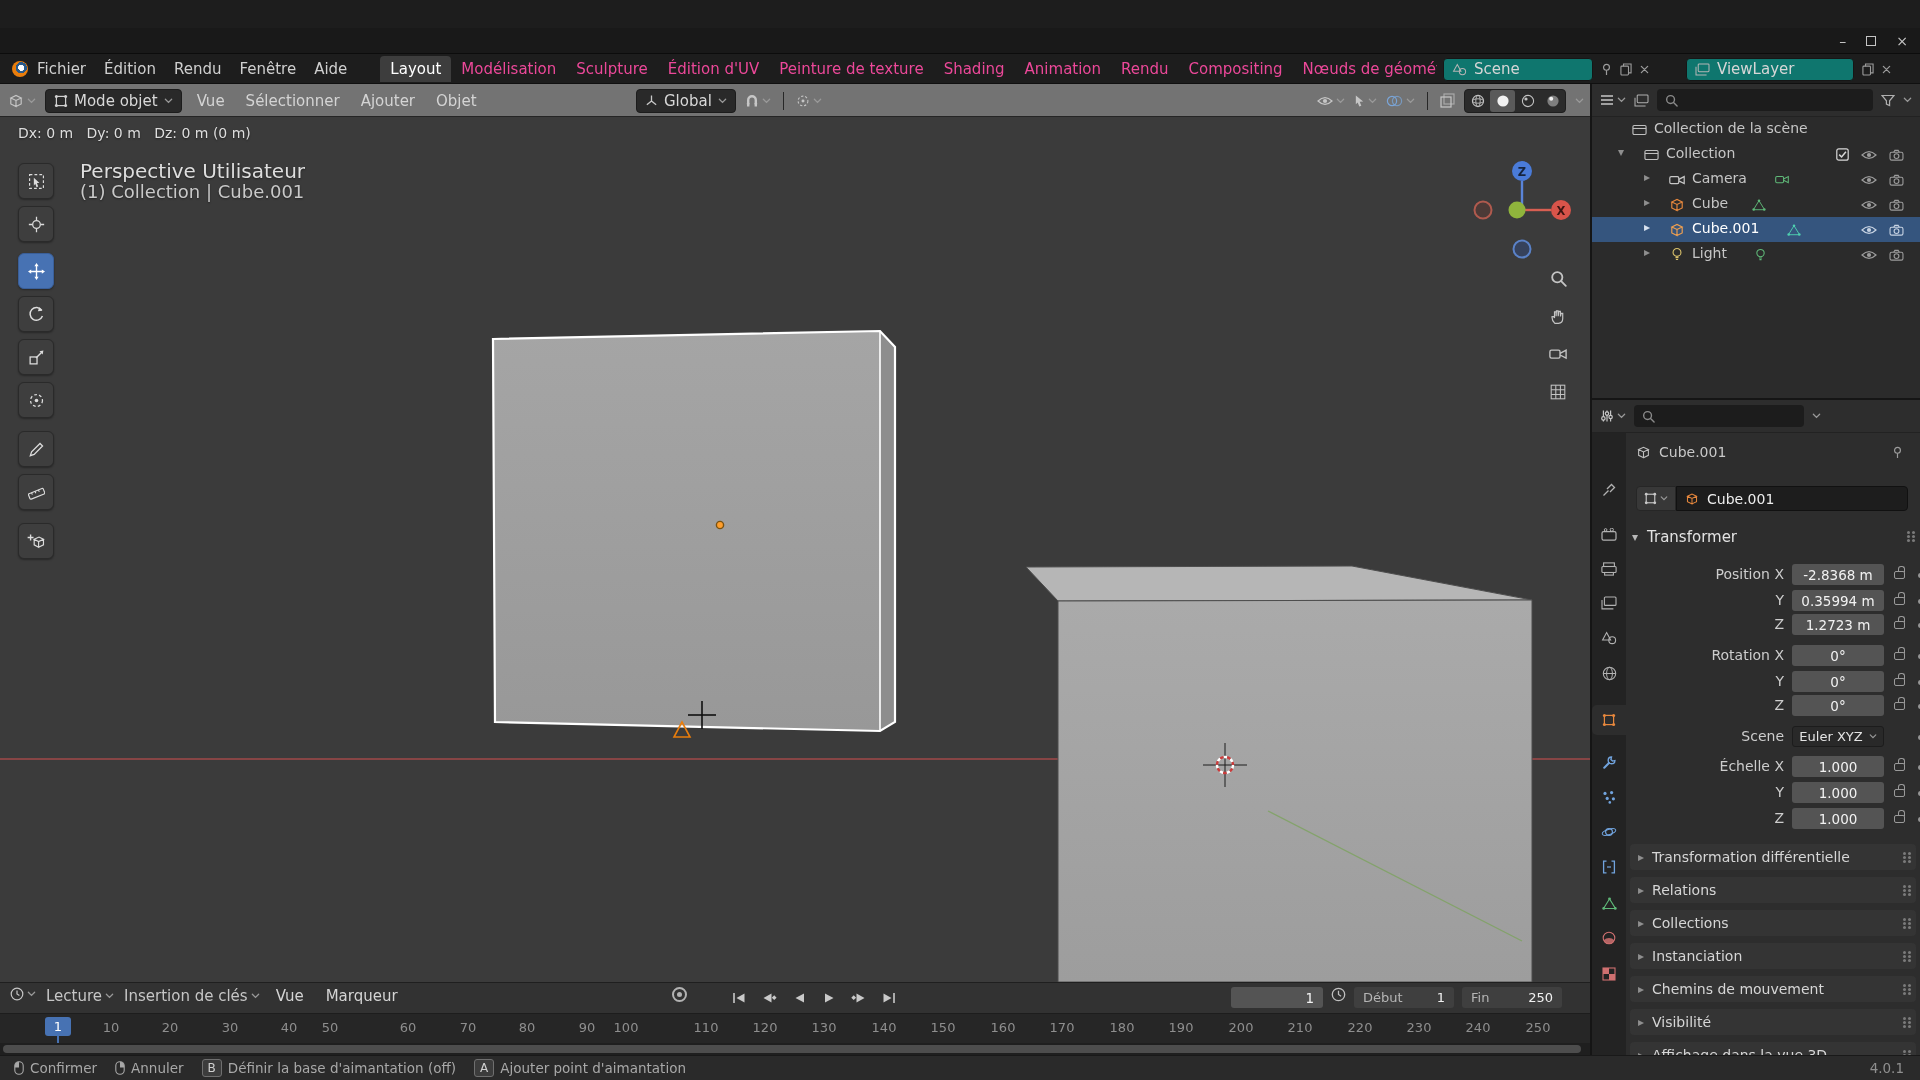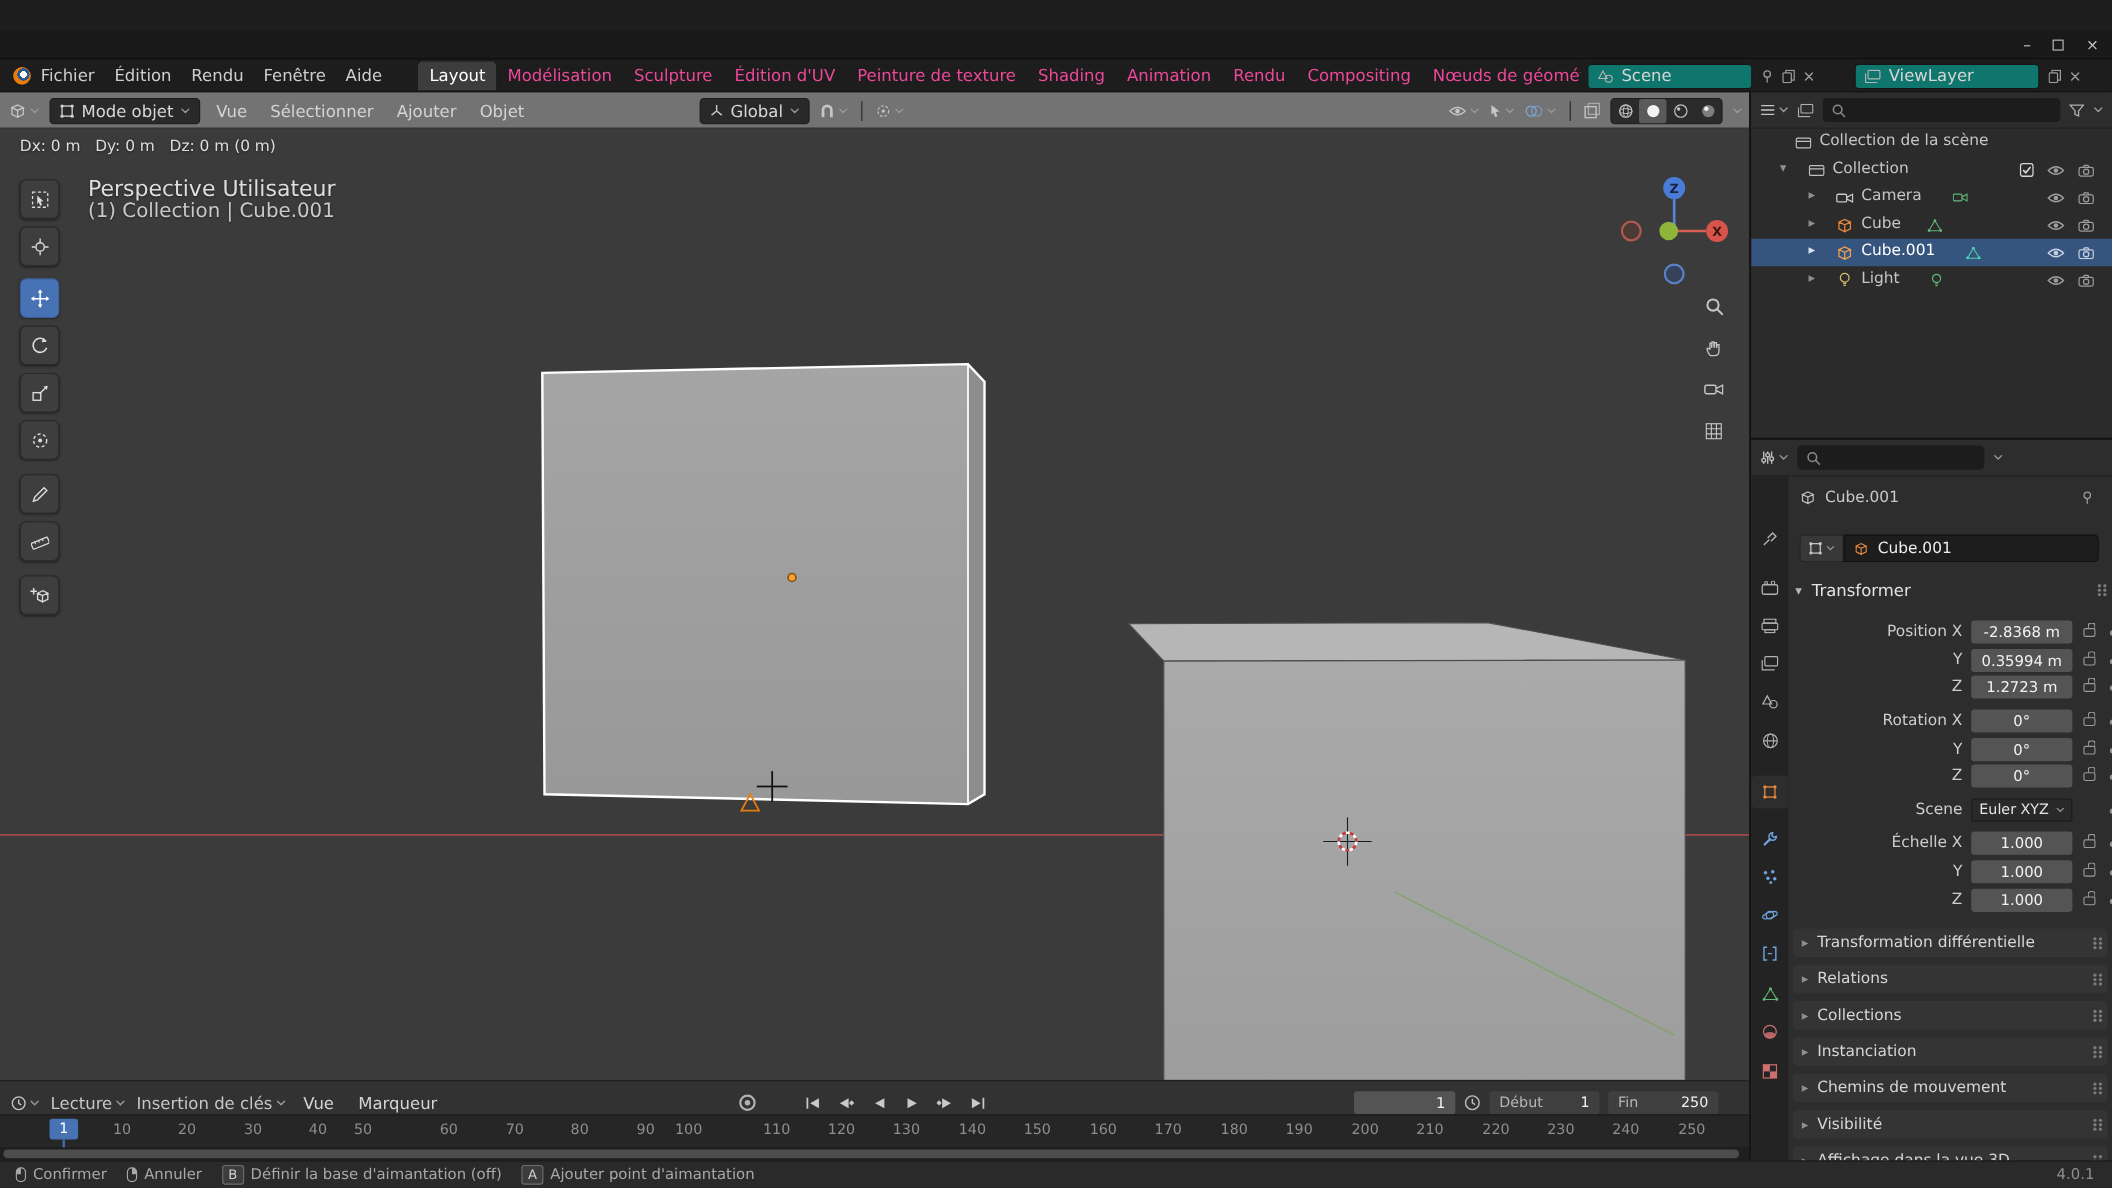--- a/index.html
+++ b/index.html
@@ -70,21 +70,21 @@
 .ddfield{position:absolute;left:166px;top:1px;width:92px;height:21px;background:#292929;border:1px solid #1c1c1c;border-radius:3px;
   display:flex;align-items:center;justify-content:center;gap:6px;color:#e4e4e4;font-size:13px}
 .lock{position:absolute;left:268px;top:8px;width:11px;height:8px;border:1.3px solid #9a9a9a;border-radius:2px}
 .lock::before{content:"";position:absolute;left:3.2px;top:-6px;width:5px;height:5px;border:1.3px solid #9a9a9a;border-bottom:none;border-radius:3px 3px 0 0}
 .keydot{position:absolute;left:292px;top:10px;width:5px;height:5px;border-radius:50%;background:#969696}
 .psec{position:absolute;left:38px;width:286px;height:26px;background:#343434;border-radius:4px;display:flex;align-items:center;gap:8px;padding:0 8px;color:#d6d6d6;font-size:14px}
 .grip{position:absolute;right:10px;top:50%;margin-top:-5px;width:3px;height:3px;border-radius:50%;background:#7a7a7a;
   box-shadow:5px 0 0 #7a7a7a,0 4px 0 #7a7a7a,5px 4px 0 #7a7a7a,0 8px 0 #7a7a7a,5px 8px 0 #7a7a7a}
 
 .tlhead{position:absolute;left:0;top:982px;width:1590px;height:31px;background:#323232;border-top:1px solid #1f1f1f}
-.tl-g{position:absolute;top:4px;height:31px;display:flex;align-items:center;gap:10px}
+.tl-g{position:absolute;top:4px;height:31px;display:flex;align-items:flex-start;gap:10px}
 .rec{width:15px;height:15px;border-radius:50%;border:2px solid #b2b2b2;position:relative}
 .rec::after{content:"";position:absolute;left:50%;top:50%;width:5px;height:5px;margin:-2.5px 0 0 -2.5px;border-radius:50%;background:#b2b2b2}
 .pbtn{width:24px;height:22px;display:flex;align-items:center;justify-content:center;color:#c9c9c9}
 .valfield{height:21px;background:#545454;border-radius:3px;display:flex;align-items:center;justify-content:flex-end;padding:0 9px;color:#f2f2f2;font-size:13.5px}
 .rangefield{height:21px;background:#3f3f3f;border-radius:3px;display:flex;align-items:center;justify-content:space-between;padding:0 9px;font-size:13px;color:#f0f0f0}
 .rangefield .rl{color:#b5b5b5;margin-right:10px}
 .ruler{position:absolute;left:0;top:1013px;width:1590px;height:30px;background:#262626;border-top:1px solid #1d1d1d}
 .tick{position:absolute;top:6px;transform:translateX(-50%);font-size:13px;color:#8e8e8e}
 .playhead{position:absolute;left:45px;top:3px;width:26px;height:19px;background:#4772b3;border-radius:3px;color:#fff;
   font-size:13px;display:flex;align-items:center;justify-content:center}

